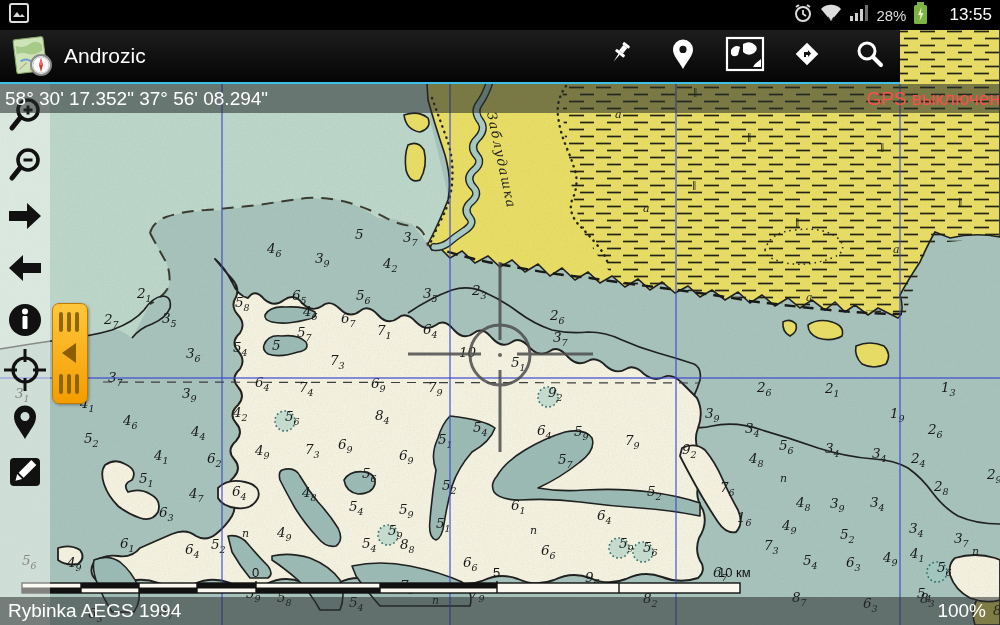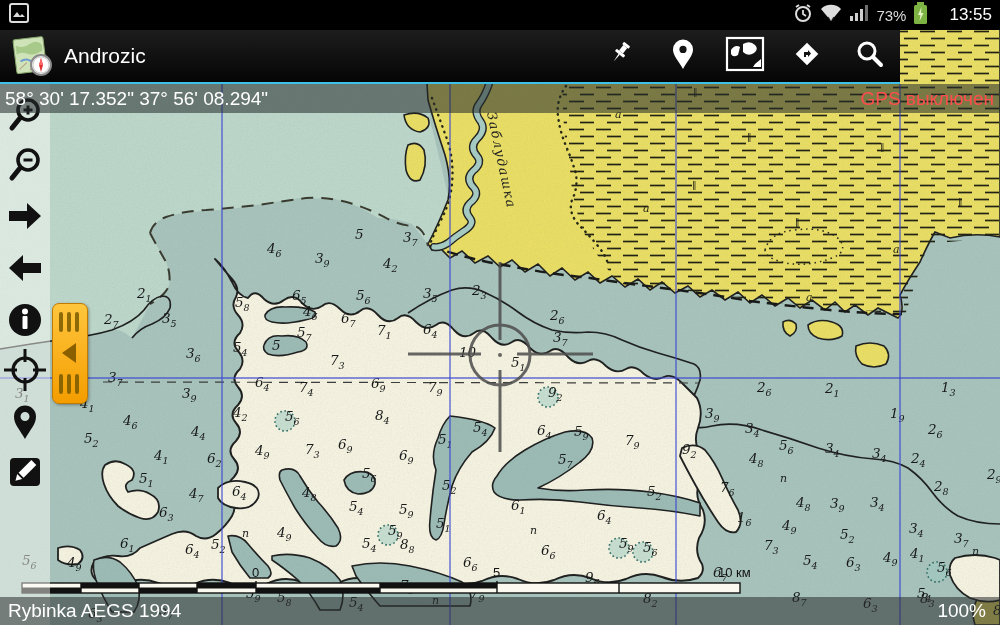--- a/index.html
+++ b/index.html
@@ -18,21 +18,21 @@
     background:linear-gradient(#1d1d1d,#050505);display:flex;align-items:center;
     border-bottom:2px solid #3ec1e8;z-index:40;}
   .app-icon{width:46px;height:44px;margin:0 10px 0 8px;}
   .app-title{color:#fff;font-size:21px;flex:1;}
   .ab-btn{width:62px;height:50px;display:flex;align-items:center;justify-content:center;cursor:pointer;}
 
   
   .coord-bar{position:absolute;top:84px;left:0;width:1000px;height:29px;
     background:rgba(38,45,45,.56);display:flex;align-items:center;z-index:30;}
   .coord-text{color:#fff;font-size:19px;padding-left:5px;flex:1;white-space:nowrap;}
-  .gps-text{font-size:19px;padding-right:6px;}
+  .gps-text{font-size:19px;}
   .bottom-bar{position:absolute;top:597px;left:0;width:1000px;height:28px;
     background:rgba(42,46,45,.55);display:flex;align-items:center;z-index:30;}
   .map-name{color:#fff;font-size:19px;padding-left:8px;flex:1;}
   .zoom-pct{color:#fff;font-size:19px;padding-right:14px;}
 
   
   .tool-strip{position:absolute;top:84px;left:0;width:50px;height:541px;
     background:rgba(252,252,248,.48);z-index:25;}
   .tool-btn{position:absolute;left:3px;width:44px;height:44px;display:flex;
     align-items:center;justify-content:center;cursor:pointer;}
@@ -347,21 +347,21 @@
           </svg>
       </span>
       <span>
         <svg width="20" height="18" viewBox="0 0 20 18">
             <rect x="1" y="12" width="3" height="5" fill="#cfcfcf"></rect>
             <rect x="6" y="9" width="3" height="8" fill="#cfcfcf"></rect>
             <rect x="11" y="5" width="3" height="12" fill="#cfcfcf"></rect>
             <rect x="16" y="1" width="3" height="16" fill="#6f6f6f"></rect>
           </svg>
       </span>
-      <span class="status-pct">73%</span>
+      <span class="status-pct">28%</span>
       <span>
         <svg width="15" height="22" viewBox="0 0 15 22">
             <rect x="4" y="0" width="7" height="3" fill="#7cb342"></rect>
             <rect x="1" y="3" width="13" height="19" rx="1.5" fill="#7cb342"></rect>
             <path d="M8.5,5 L5,13 L7.5,13 L6.5,19 L10.5,11 L8,11 Z" fill="#e8f5c8"></path>
           </svg>
       </span>
       <span class="status-time">13:55</span>
     </div>
   </div>

